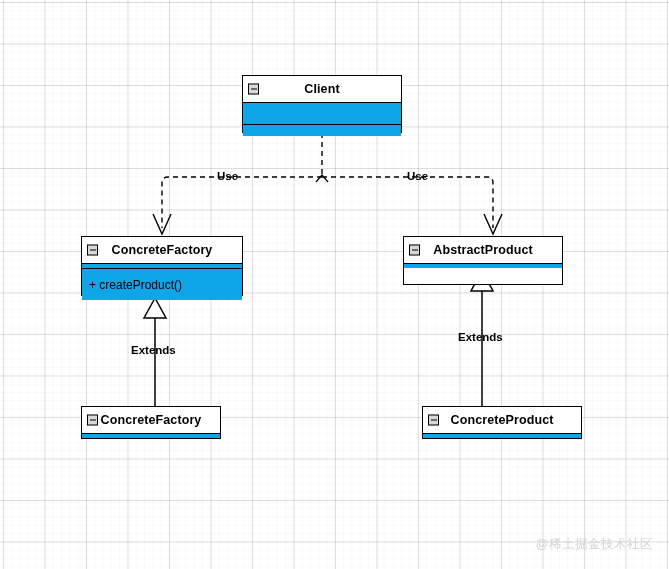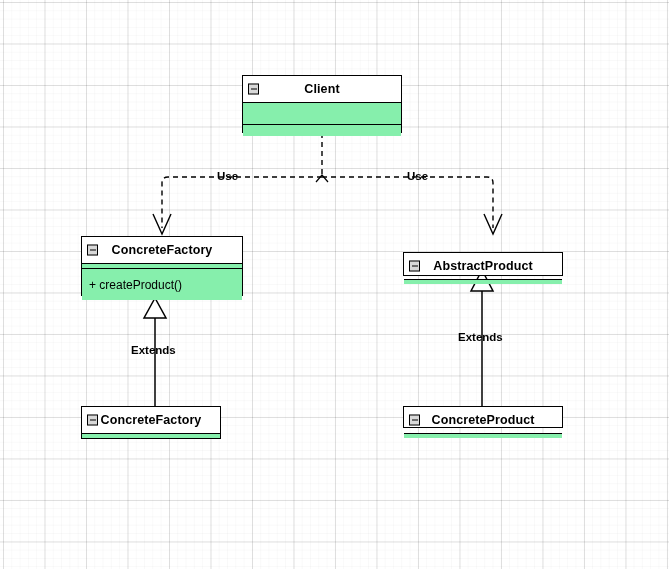--- a/index.html
+++ b/index.html
@@ -72,21 +72,21 @@
     justify-content: center;
   }
   .collapse-icon i {
     display: block;
     width: 6px;
     height: 1.5px;
     background: #000000;
   }
   .uml-compart {
     box-sizing: border-box;
-    background: #86efac;
+    background: #0ea5e9;
   }
   .uml-compart.thin {
     height: 5px;
     border-bottom: 1.6px solid #000000;
   }
   .uml-compart.thin.last {
     border-bottom: none;
     height: 4px;
   }
   .uml-compart.empty-mid {
@@ -188,52 +188,53 @@
           <i></i>
         </span>
       <span class="uml-title">ConcreteFactory</span>
     </div>
     <div class="uml-compart thin"></div>
     <div class="uml-compart member">
       <span class="member-text">+ createProduct()</span>
     </div>
   </div>
 
-  <div class="uml-class" style="left:403px; top:236px; width:160px; height:24px;margin-top:16px;">
+  <div class="uml-class" style="left:403px; top:236px; width:160px; height:49px;">
     <div class="uml-header">
       <span class="collapse-icon">
           <i></i>
         </span>
       <span class="uml-title">AbstractProduct</span>
     </div>
     <div class="uml-compart thin last"></div>
   </div>
 
   <div class="uml-class" style="left:81px; top:406px; width:140px; height:33px;">
     <div class="uml-header">
       <span class="collapse-icon">
           <i></i>
         </span>
       <span class="uml-title">ConcreteFactory</span>
     </div>
     <div class="uml-compart thin last"></div>
   </div>
 
-  <div class="uml-class" style="left:403px; top:406px; width:160px; height:22px;">
+  <div class="uml-class" style="left:422px; top:406px; width:160px; height:33px;">
     <div class="uml-header">
       <span class="collapse-icon">
           <i></i>
         </span>
       <span class="uml-title">ConcreteProduct</span>
     </div>
     <div class="uml-compart thin last"></div>
   </div>
 
   <span class="edge-label" style="left:217px; top:171px;">Use</span>
 
   <span class="edge-label" style="left:407px; top:171px;">Use</span>
 
   <span class="edge-label" style="left:131px; top:345px;">Extends</span>
 
   <span class="edge-label" style="left:458px; top:332px;">Extends</span>
 
+  <div class="watermark">@稀土掘金技术社区</div>
 
 </div>
 
 </body></html>

